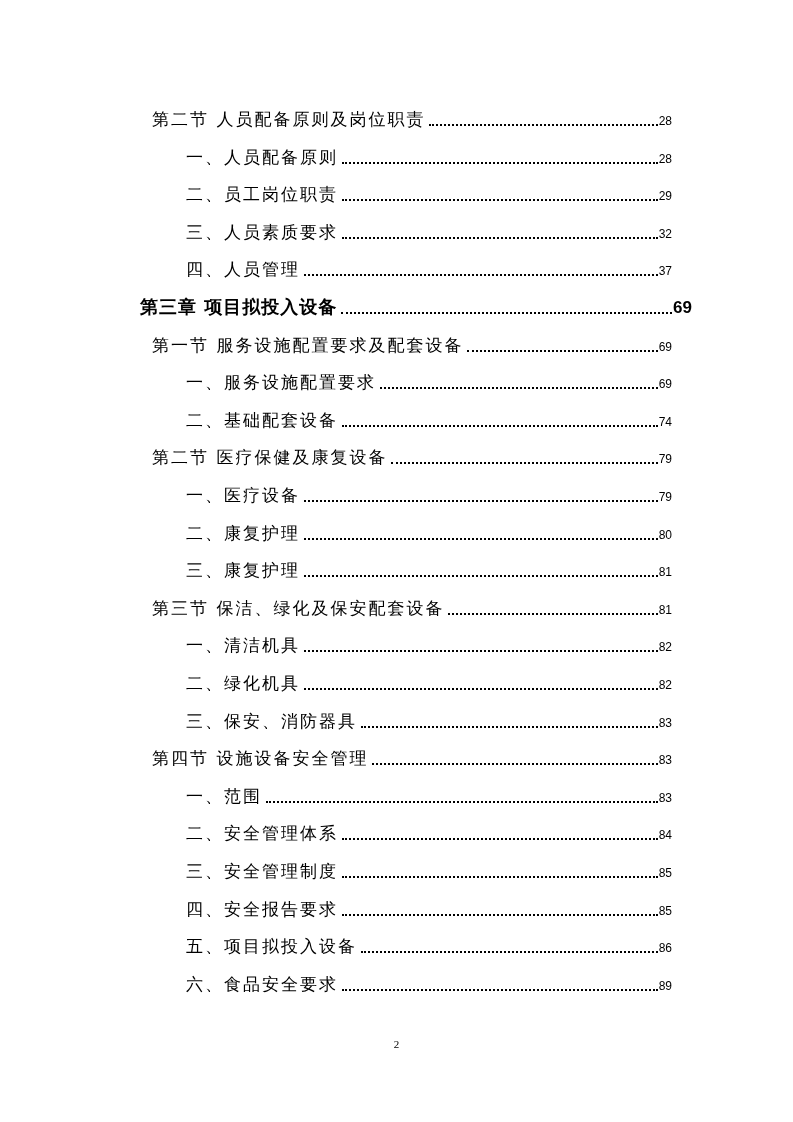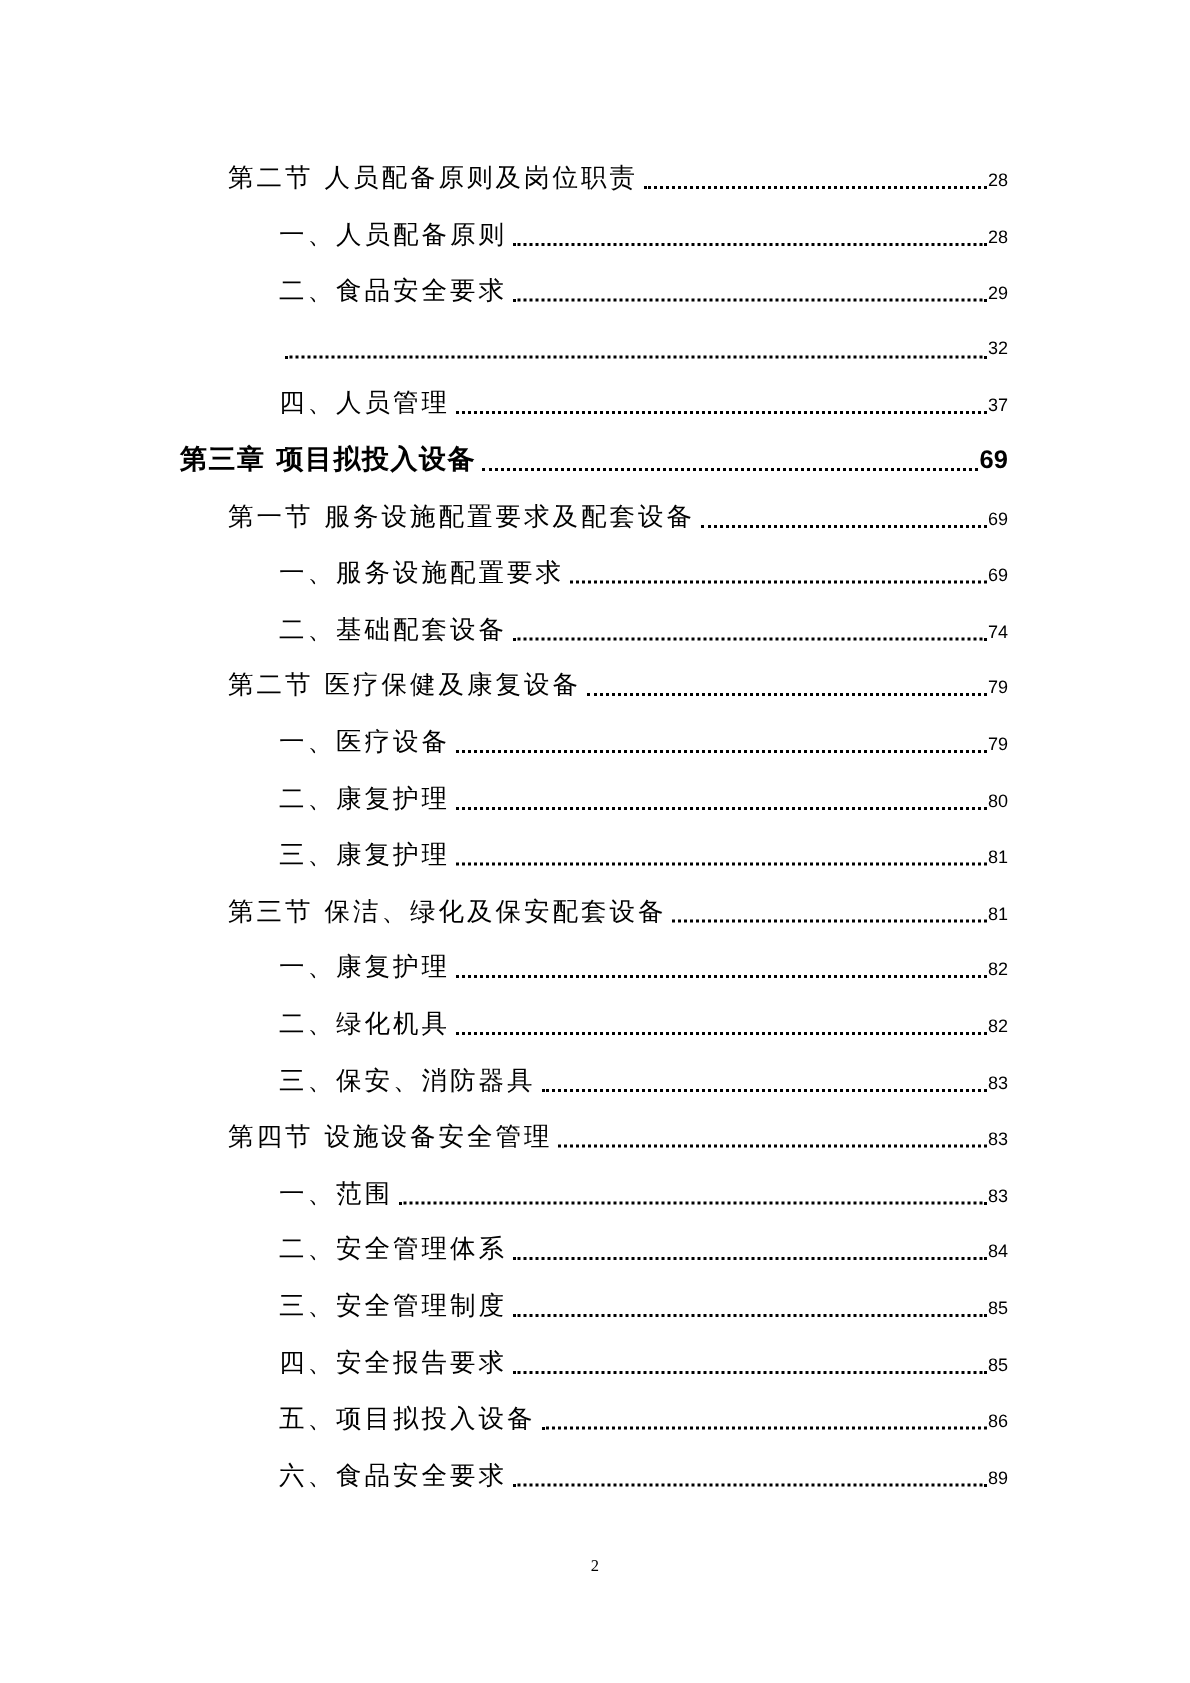--- a/index.html
+++ b/index.html
@@ -5,21 +5,21 @@
     html, body { margin: 0; padding: 0; background: #ffffff; }
     body { width: 793px; height: 1122px; position: relative; overflow: hidden;
            font-family: "DejaVu Sans", "Liberation Sans", sans-serif; color: #000; }
     .toc { position: absolute; left: 0; top: 104px; width: 793px; }
     .row { position: absolute; height: 30px; display: flex; align-items: baseline;
            font-size: 17px; line-height: 30px; white-space: nowrap; }
     .row .label { flex: 0 0 auto; letter-spacing: 2px; }
     .row .leader { flex: 1 1 auto; overflow: hidden; margin: 0 1px 0 4px;
                    border-bottom: 2px dotted #000; height: 0; align-self: flex-end; margin-bottom: 8px; }
     .row .page { flex: 0 0 auto; font-family: "Liberation Sans", sans-serif; font-size: 12px; }
-    .row.chapter { font-weight: bold; font-size: 18px; }
+    .row.chapter { font-weight: bold; font-size: 18px; margin-left: 20px; }
     .row.chapter .label { letter-spacing: 1px; }
     .row.chapter .page { font-weight: bold; font-size: 17px; }
     .row.section { left: 152px; width: 520px; }
     .row.item { left: 186px; width: 486px; text-align: right; }
     .row.chapter { left: 120px; width: 552px; }
     .footer { position: absolute; top: 1038px; left: 0; width: 793px; text-align: center;
               font-family: "Liberation Serif", serif; font-size: 11px; }
   </style>
 </head>
 <body>
@@ -29,25 +29,26 @@
     <span class="label">第二节  人员配备原则及岗位职责</span>
     <span class="leader"></span>
     <span class="page">28</span>
   </div>
   <div class="row item" style="top:37.6px">
     <span class="label">一、人员配备原则</span>
     <span class="leader"></span>
     <span class="page">28</span>
   </div>
   <div class="row item" style="top:75.2px">
-    <span class="label">二、食品安全要求</span>
+    <span class="label">二、员工岗位职责</span>
     <span class="leader"></span>
     <span class="page">29</span>
   </div>
   <div class="row item" style="top:112.8px">
+    <span class="label">三、人员素质要求</span>
     <span class="leader"></span>
     <span class="page">32</span>
   </div>
   <div class="row item" style="top:150.4px">
     <span class="label">四、人员管理</span>
     <span class="leader"></span>
     <span class="page">37</span>
   </div>
   <div class="row chapter" style="top:188px">
     <span class="label">第三章  项目拟投入设备</span>
@@ -88,21 +89,21 @@
     <span class="label">三、康复护理</span>
     <span class="leader"></span>
     <span class="page">81</span>
   </div>
   <div class="row section" style="top:488.8px">
     <span class="label">第三节  保洁、绿化及保安配套设备</span>
     <span class="leader"></span>
     <span class="page">81</span>
   </div>
   <div class="row item" style="top:526.4px">
-    <span class="label">一、康复护理</span>
+    <span class="label">一、清洁机具</span>
     <span class="leader"></span>
     <span class="page">82</span>
   </div>
   <div class="row item" style="top:564px">
     <span class="label">二、绿化机具</span>
     <span class="leader"></span>
     <span class="page">82</span>
   </div>
   <div class="row item" style="top:601.6px">
     <span class="label">三、保安、消防器具</span>

